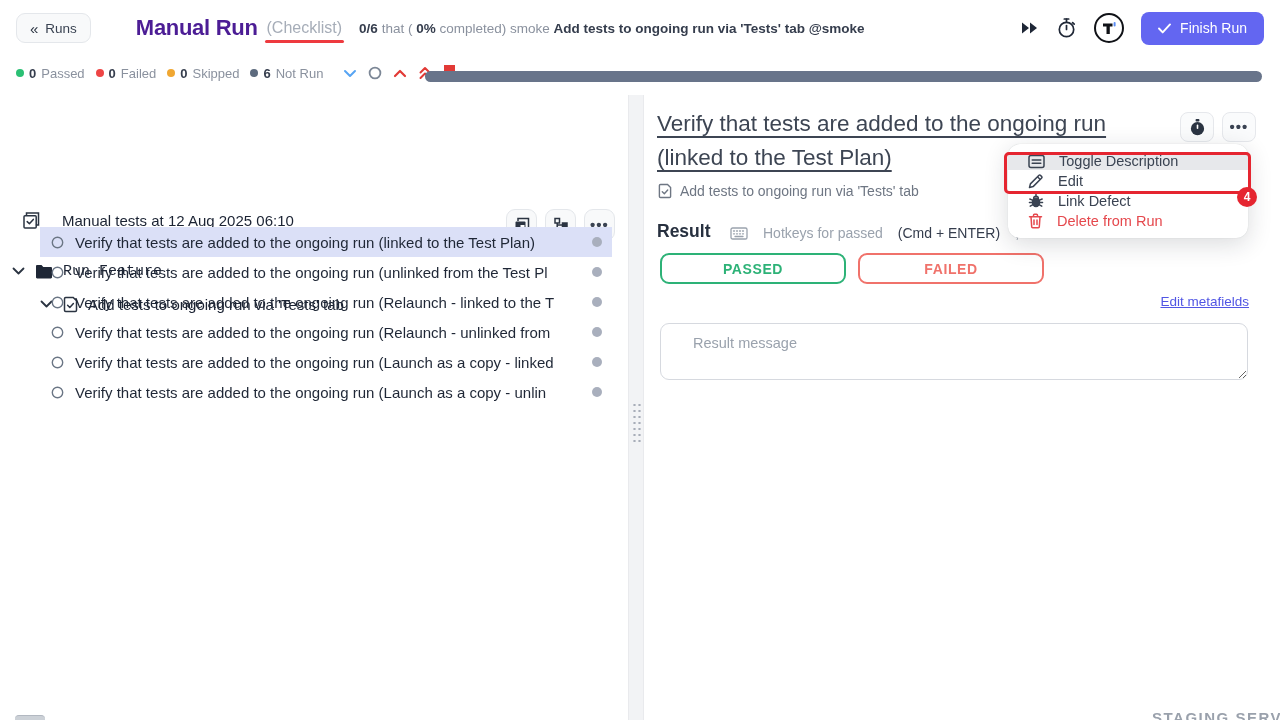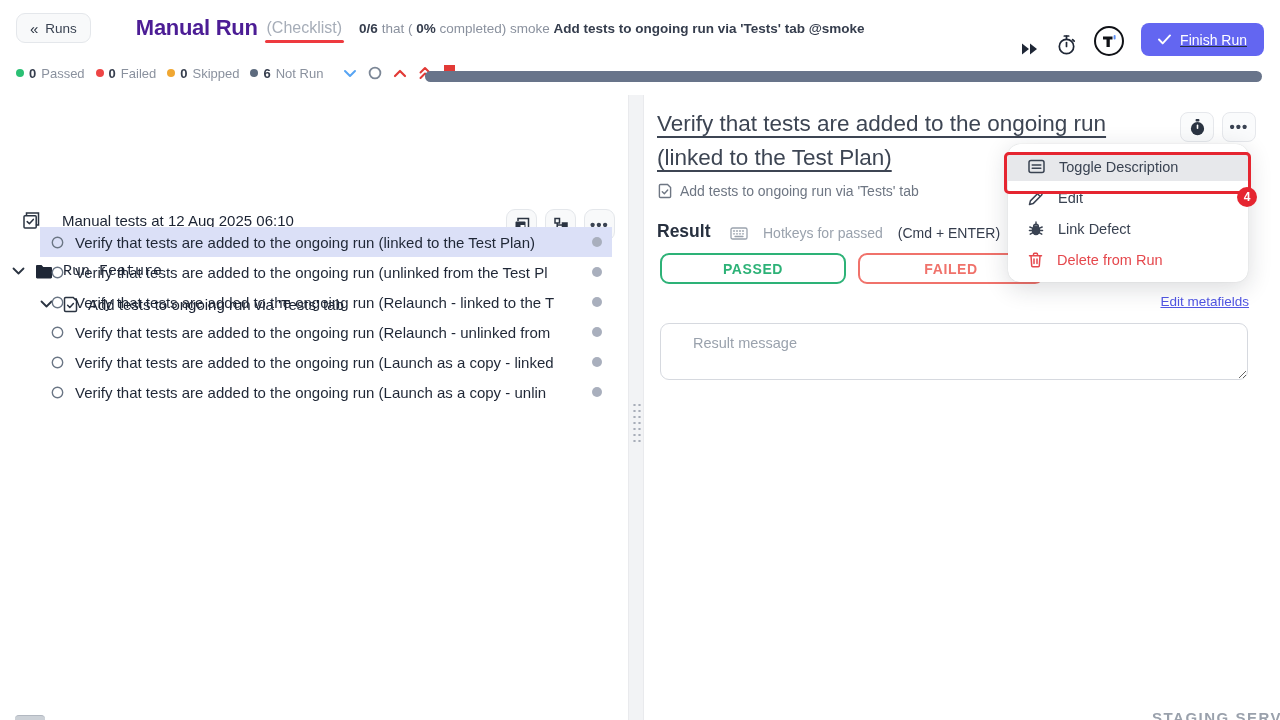--- a/index.html
+++ b/index.html
@@ -14,21 +14,21 @@
     display:flex; align-items:center; gap:7px; height:30px; padding:0 13px;
     background:#f8f9fa; border:1px solid #e4e7eb; border-radius:9px;
     font-size:13.5px; color:#3a4352; cursor:pointer;
   }
   .back-btn .chev { font-size:15px; line-height:1; color:#2b3442; }
   .run-title { font-size:22px; font-weight:700; color:#4c1d95; letter-spacing:-0.3px; margin-left:36px; }
   .run-mode { position:relative; font-size:16px; color:#a6adb8; margin-left:0; }
   .run-mode::after { content:""; position:absolute; left:-2px; right:-2px; bottom:-6px; height:3px; background:#ee3a3f; border-radius:2px; }
   .run-stats { font-size:13.5px; color:#8a919e; margin-left:8px; white-space:nowrap; }
   .run-stats b { color:#353d4d; font-weight:700; }
-  .topbar-right { position:absolute; right:16px; top:0; height:56px; display:flex; align-items:flex-end; gap:17px;text-decoration:underline; }
+  .topbar-right { position:absolute; right:16px; top:0; height:56px; display:flex; align-items:center; gap:17px; }
   .icon-plain { display:inline-flex; align-items:center; justify-content:center; cursor:pointer; }
   .logo-circle { width:30px; height:30px; border-radius:50%; border:2.2px solid #101217; display:flex; align-items:center; justify-content:center; background:#fff; }
   .finish-btn {
     display:flex; align-items:center; gap:9px; height:33px; padding:0 17px;
     background:#6366f1; color:#fff; border:none; border-radius:8px;
     font-size:14px; font-weight:500; cursor:pointer; font-family:inherit;
   }
   
   .statusbar { position:absolute; left:16px; top:60px; height:26px; display:flex; align-items:center; gap:11px; }
   .st-item { display:flex; align-items:center; gap:5px; font-size:13px; color:#8a919e; }
@@ -90,21 +90,21 @@
     border:1px solid #d6d9df; border-radius:9px; padding:11px 32px;
     font-family:inherit; font-size:14.5px; color:#27303f; resize:both;
   }
   .result-msg::placeholder { color:#9aa2ad; }
   
   .ctx-menu {
     position:absolute; left:1008px; top:144px; width:240px; padding:8px 0;
     background:#fff; border-radius:12px; z-index:40;
     box-shadow:0 6px 24px rgba(25,32,45,0.16), 0 0 1px rgba(25,32,45,0.2);
   }
-  .ctx-item { height:29px; margin-bottom:2px; display:flex; align-items:center; gap:14px; padding:0 20px; font-size:14.5px; color:#3a4352; cursor:pointer; }
+  .ctx-item { height:18px; margin-bottom:2px; display:flex; align-items:center; gap:14px; padding:0 20px; font-size:14.5px; color:#3a4352; cursor:pointer; }
   .ctx-item:last-child { margin-bottom:0; }
   .ctx-item.highlight { background:#e7e8eb; }
   .ctx-item.danger { color:#e5484d; }
   .annot-rect { position:absolute; left:1004px; top:152px; width:247px; height:42px; border:3px solid #e52530; border-radius:5px; z-index:45; pointer-events:none; }
   .annot-badge {
     position:absolute; left:1237px; top:187px; width:20px; height:20px; border-radius:50%;
     background:#e52530; color:#fff; font-size:12px; font-weight:700;
     display:flex; align-items:center; justify-content:center; z-index:46;
   }
   

